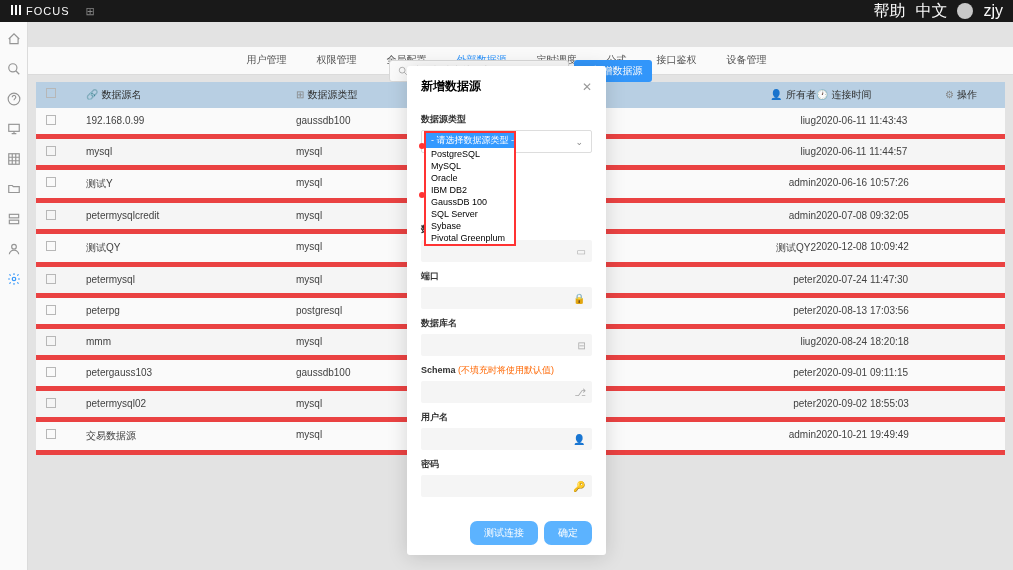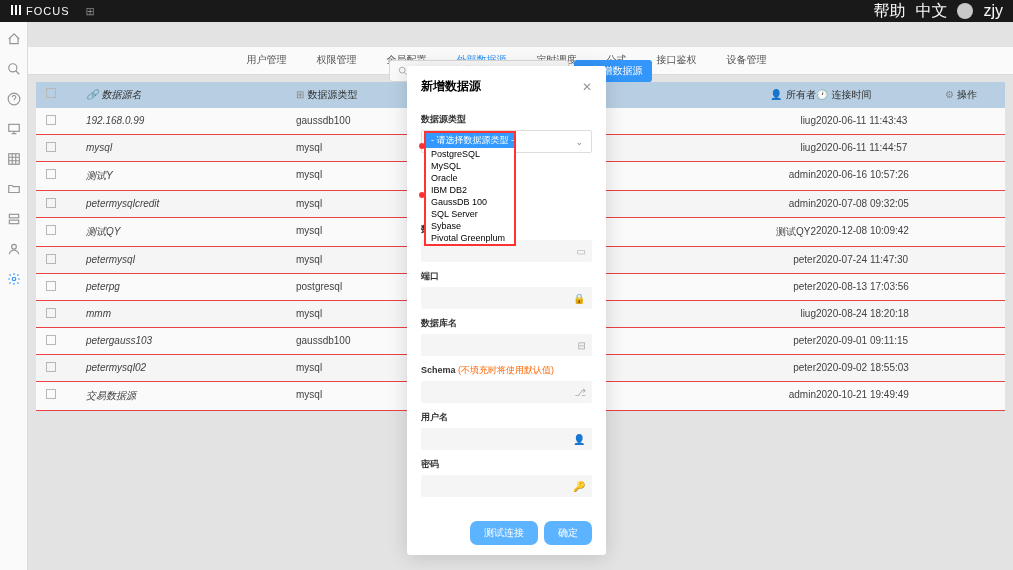--- a/index.html
+++ b/index.html
@@ -22,24 +22,24 @@
     .leftbar-icon.active { color: #3399ff; }
     
     .content { position: absolute; left: 28px; top: 50px; right: 0; bottom: 0; padding: 10px 8px; }
     
     .toolbar { display: flex; justify-content: center; gap: 5px; margin-bottom: 0; }
     .search-box { background: #fff; border: 1px solid #ddd; border-radius: 3px; padding: 3px 8px; display: flex; align-items: center; gap: 4px; width: 180px; font-size: 10px; color: #aaa; }
     .add-btn { background: #3399ff; color: #fff; border-radius: 3px; padding: 3px 10px; font-size: 10px; display: flex; align-items: center; gap: 3px; cursor: pointer; }
     
     .table { width: 100%; }
     .thead { background: #bcd4e8; display: flex; padding: 6px 10px; font-size: 10px; color: #333; }
-    .tbody .trow { background: #fff; display: flex; padding: 7px 10px; font-size: 10px; color: #444; border-bottom: 1px solid #ef4444; }
+    .tbody .trow { background: #fff; display: flex; padding: 7px 10px; font-size: 10px; color: #444; border-bottom: 5px solid #ef4444; }
     .tbody .trow:nth-child(even) { background: #fafafa; }
     .col-check { width: 40px; }
-    .col-name { width: 210px; font-style: italic; }
+    .col-name { width: 210px; }
     .col-type { width: 440px; }
     .col-owner { width: 80px; text-align: right; }
     .col-time { width: 120px; }
     .col-op { width: 50px; text-align: center; }
     .th-icon { margin-right: 3px; color: #888; }
     .checkbox { width: 10px; height: 10px; border: 1px solid #bbb; display: inline-block; }
     
     .overlay { position: absolute; inset: 0; background: rgba(0,0,0,0.02); }
     .modal { position: absolute; left: 407px; top: 66px; width: 199px; background: #fff; border-radius: 3px; box-shadow: 0 2px 20px rgba(0,0,0,0.15); }
     .modal-header { padding: 12px 14px 10px; display: flex; justify-content: space-between; align-items: center; }

